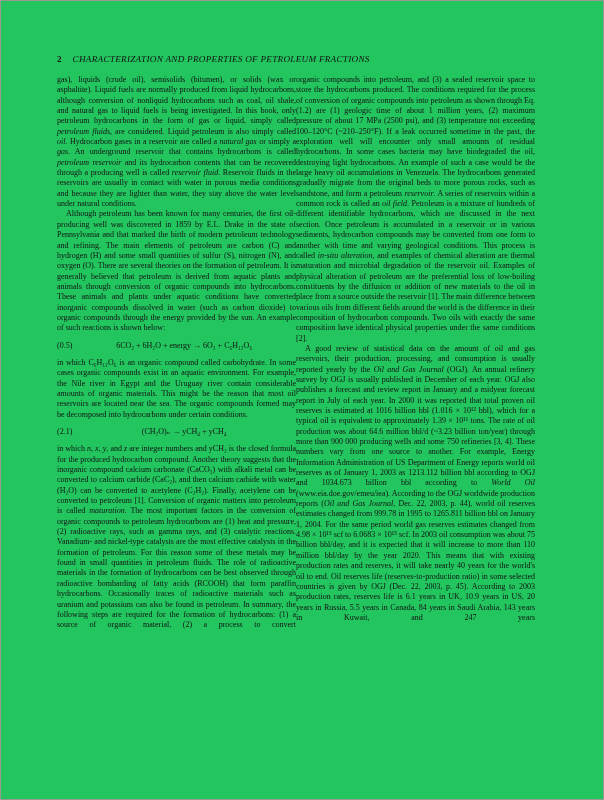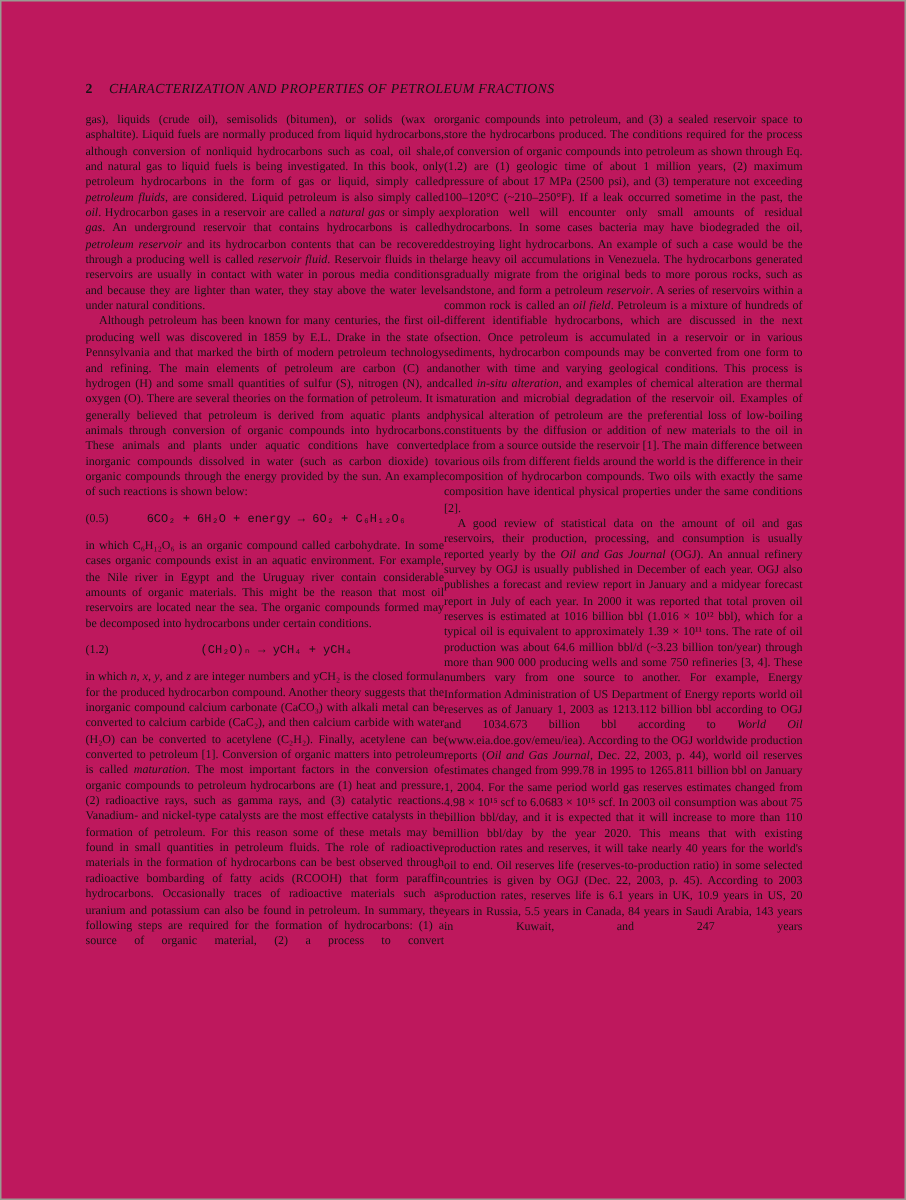--- a/index.html
+++ b/index.html
@@ -1,21 +1,21 @@
 <!DOCTYPE html>
 <html lang="en"><head>
 <meta charset="utf-8">
 <style>
   * { margin: 0; padding: 0; box-sizing: border-box; }
   html, body { background: #ffffff; }
   .page {
     position: relative;
     width: 604px;
     height: 800px;
-    background: #be185d;
+    background: #22c55e;
     border: 1px solid #9a9a92;
     font-family: "Liberation Serif", "DejaVu Serif", serif;
     color: #141414;
     overflow: hidden;
   }
   .running-header {
     position: absolute;
     top: 53px;
     left: 56px;
     width: 492px;
@@ -48,21 +48,21 @@
   .para { text-align: justify; }
   .para.indent { text-indent: 9px; }
   .para.cont-end { text-align-last: justify; }
   .it { font-style: italic; }
   .equation {
     display: flex;
     align-items: baseline;
     margin: 7px 0;
   }
   .eq-label { flex: 0 0 auto; }
-  .eq-formula { flex: 1 1 auto; text-align: center; font-family: Liberation Mono, monospace; }
+  .eq-formula { flex: 1 1 auto; text-align: center; }
 </style>
 </head>
 <body>
 
 <div class="page">
 
   <div class="running-header">
     <span class="page-number">2</span><span class="chapter-title">CHARACTERIZATION AND PROPERTIES OF PETROLEUM FRACTIONS</span>
   </div>
 
@@ -70,21 +70,21 @@
 
     <div class="column">
       <p class="para"><span>gas), liquids (crude oil), semisolids (bitumen), or solids (wax or asphaltite). Liquid fuels are normally produced from liquid hydrocarbons, although conversion of nonliquid hydrocarbons such as coal, oil shale, and natural gas to liquid fuels is being investigated. In this book, only petroleum hydrocarbons in the form of gas or liquid, simply called </span><span class="it">petroleum fluids</span><span>, are considered. Liquid petroleum is also simply called </span><span class="it">oil</span><span>. Hydrocarbon gases in a reservoir are called a </span><span class="it">natural gas</span><span> or simply a </span><span class="it">gas</span><span>. An underground reservoir that contains hydrocarbons is called </span><span class="it">petroleum reservoir</span><span> and its hydrocarbon contents that can be recovered through a producing well is called </span><span class="it">reservoir fluid</span><span>. Reservoir fluids in the reservoirs are usually in contact with water in porous media conditions and because they are lighter than water, they stay above the water level under natural conditions.</span></p>
       <p class="para indent"><span>Although petroleum has been known for many centuries, the first oil-producing well was discovered in 1859 by E.L. Drake in the state of Pennsylvania and that marked the birth of modern petroleum technology and refining. The main elements of petroleum are carbon (C) and hydrogen (H) and some small quantities of sulfur (S), nitrogen (N), and oxygen (O). There are several theories on the formation of petroleum. It is generally believed that petroleum is derived from aquatic plants and animals through conversion of organic compounds into hydrocarbons. These animals and plants under aquatic conditions have converted inorganic compounds dissolved in water (such as carbon dioxide) to organic compounds through the energy provided by the sun. An example of such reactions is shown below:</span></p>
       <div class="equation">
         <span class="eq-label">(0.5)</span>
         <span class="eq-formula">6CO₂ + 6H₂O + energy → 6O₂ + C₆H₁₂O₆</span>
       </div>
       <p class="para"><span>in which C₆H₁₂O₆ is an organic compound called carbohydrate. In some cases organic compounds exist in an aquatic environment. For example, the Nile river in Egypt and the Uruguay river contain considerable amounts of organic materials. This might be the reason that most oil reservoirs are located near the sea. The organic compounds formed may be decomposed into hydrocarbons under certain conditions.</span></p>
       <div class="equation">
-        <span class="eq-label">(1.2)</span>
+        <span class="eq-label">(2.1)</span>
         <span class="eq-formula">(CH₂O)ₙ → yCH₄ + yCH₄</span>
       </div>
       <p class="para cont-end"><span>in which </span><span class="it">n</span><span>, </span><span class="it">x</span><span>, </span><span class="it">y</span><span>, and </span><span class="it">z</span><span> are integer numbers and yCH₂ is the closed formula for the produced hydrocarbon compound. Another theory suggests that the inorganic compound calcium carbonate (CaCO₃) with alkali metal can be converted to calcium carbide (CaC₂), and then calcium carbide with water (H₂O) can be converted to acetylene (C₂H₂). Finally, acetylene can be converted to petroleum [1]. Conversion of organic matters into petroleum is called </span><span class="it">maturation</span><span>. The most important factors in the conversion of organic compounds to petroleum hydrocarbons are (1) heat and pressure, (2) radioactive rays, such as gamma rays, and (3) catalytic reactions. Vanadium- and nickel-type catalysts are the most effective catalysts in the formation of petroleum. For this reason some of these metals may be found in small quantities in petroleum fluids. The role of radioactive materials in the formation of hydrocarbons can be best observed through radioactive bombarding of fatty acids (RCOOH) that form paraffin hydrocarbons. Occasionally traces of radioactive materials such as uranium and potassium can also be found in petroleum. In summary, the following steps are required for the formation of hydrocarbons: (1) a source of organic material, (2) a process to convert</span></p>
     </div>
 
     <div class="column">
       <p class="para"><span>organic compounds into petroleum, and (3) a sealed reservoir space to store the hydrocarbons produced. The conditions required for the process of conversion of organic compounds into petroleum as shown through Eq. (1.2) are (1) geologic time of about 1 million years, (2) maximum pressure of about 17 MPa (2500 psi), and (3) temperature not exceeding 100–120°C (~210–250°F). If a leak occurred sometime in the past, the exploration well will encounter only small amounts of residual hydrocarbons. In some cases bacteria may have biodegraded the oil, destroying light hydrocarbons. An example of such a case would be the large heavy oil accumulations in Venezuela. The hydrocarbons generated gradually migrate from the original beds to more porous rocks, such as sandstone, and form a petroleum </span><span class="it">reservoir</span><span>. A series of reservoirs within a common rock is called an </span><span class="it">oil field</span><span>. Petroleum is a mixture of hundreds of different identifiable hydrocarbons, which are discussed in the next section. Once petroleum is accumulated in a reservoir or in various sediments, hydrocarbon compounds may be converted from one form to another with time and varying geological conditions. This process is called </span><span class="it">in-situ alteration</span><span>, and examples of chemical alteration are thermal maturation and microbial degradation of the reservoir oil. Examples of physical alteration of petroleum are the preferential loss of low-boiling constituents by the diffusion or addition of new materials to the oil in place from a source outside the reservoir [1]. The main difference between various oils from different fields around the world is the difference in their composition of hydrocarbon compounds. Two oils with exactly the same composition have identical physical properties under the same conditions [2].</span></p>
       <p class="para indent cont-end"><span>A good review of statistical data on the amount of oil and gas reservoirs, their production, processing, and consumption is usually reported yearly by the </span><span class="it">Oil and Gas Journal</span><span> (OGJ). An annual refinery survey by OGJ is usually published in December of each year. OGJ also publishes a forecast and review report in January and a midyear forecast report in July of each year. In 2000 it was reported that total proven oil reserves is estimated at 1016 billion bbl (1.016 × 10¹² bbl), which for a typical oil is equivalent to approximately 1.39 × 10¹¹ tons. The rate of oil production was about 64.6 million bbl/d (~3.23 billion ton/year) through more than 900 000 producing wells and some 750 refineries [3, 4]. These numbers vary from one source to another. For example, Energy Information Administration of US Department of Energy reports world oil reserves as of January 1, 2003 as 1213.112 billion bbl according to OGJ and 1034.673 billion bbl according to </span><span class="it">World Oil</span><span> (www.eia.doe.gov/emeu/iea). According to the OGJ worldwide production reports (</span><span class="it">Oil and Gas Journal</span><span>, Dec. 22, 2003, p. 44), world oil reserves estimates changed from 999.78 in 1995 to 1265.811 billion bbl on January 1, 2004. For the same period world gas reserves estimates changed from 4.98 × 10¹⁵ scf to 6.0683 × 10¹⁵ scf. In 2003 oil consumption was about 75 billion bbl/day, and it is expected that it will increase to more than 110 million bbl/day by the year 2020. This means that with existing production rates and reserves, it will take nearly 40 years for the world's oil to end. Oil reserves life (reserves-to-production ratio) in some selected countries is given by OGJ (Dec. 22, 2003, p. 45). According to 2003 production rates, reserves life is 6.1 years in UK, 10.9 years in US, 20 years in Russia, 5.5 years in Canada, 84 years in Saudi Arabia, 143 years in Kuwait, and 247 years</span></p>
     </div>
 

